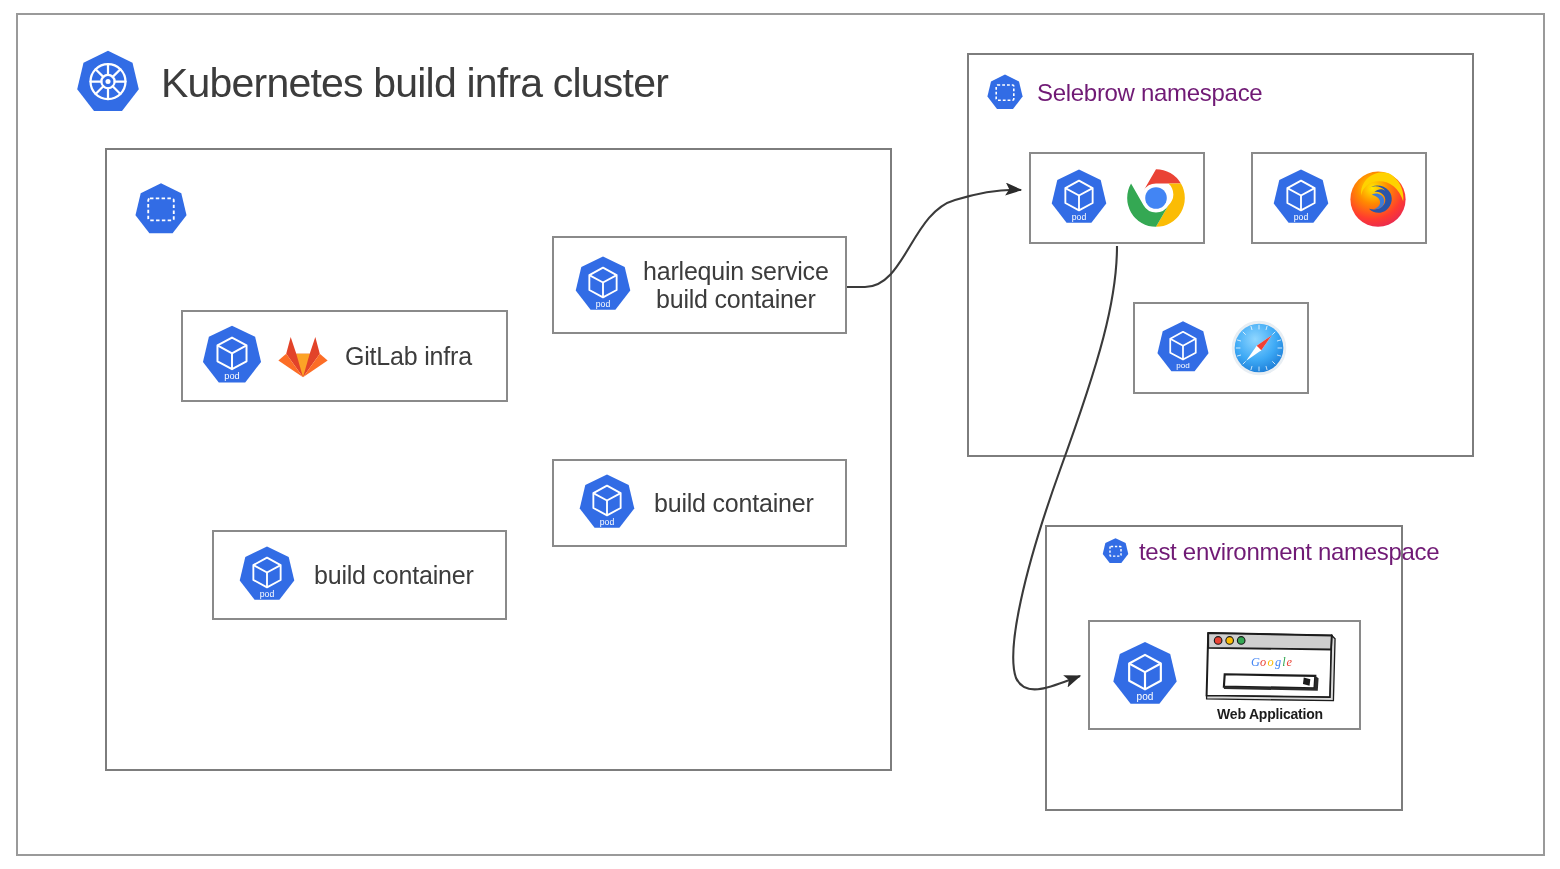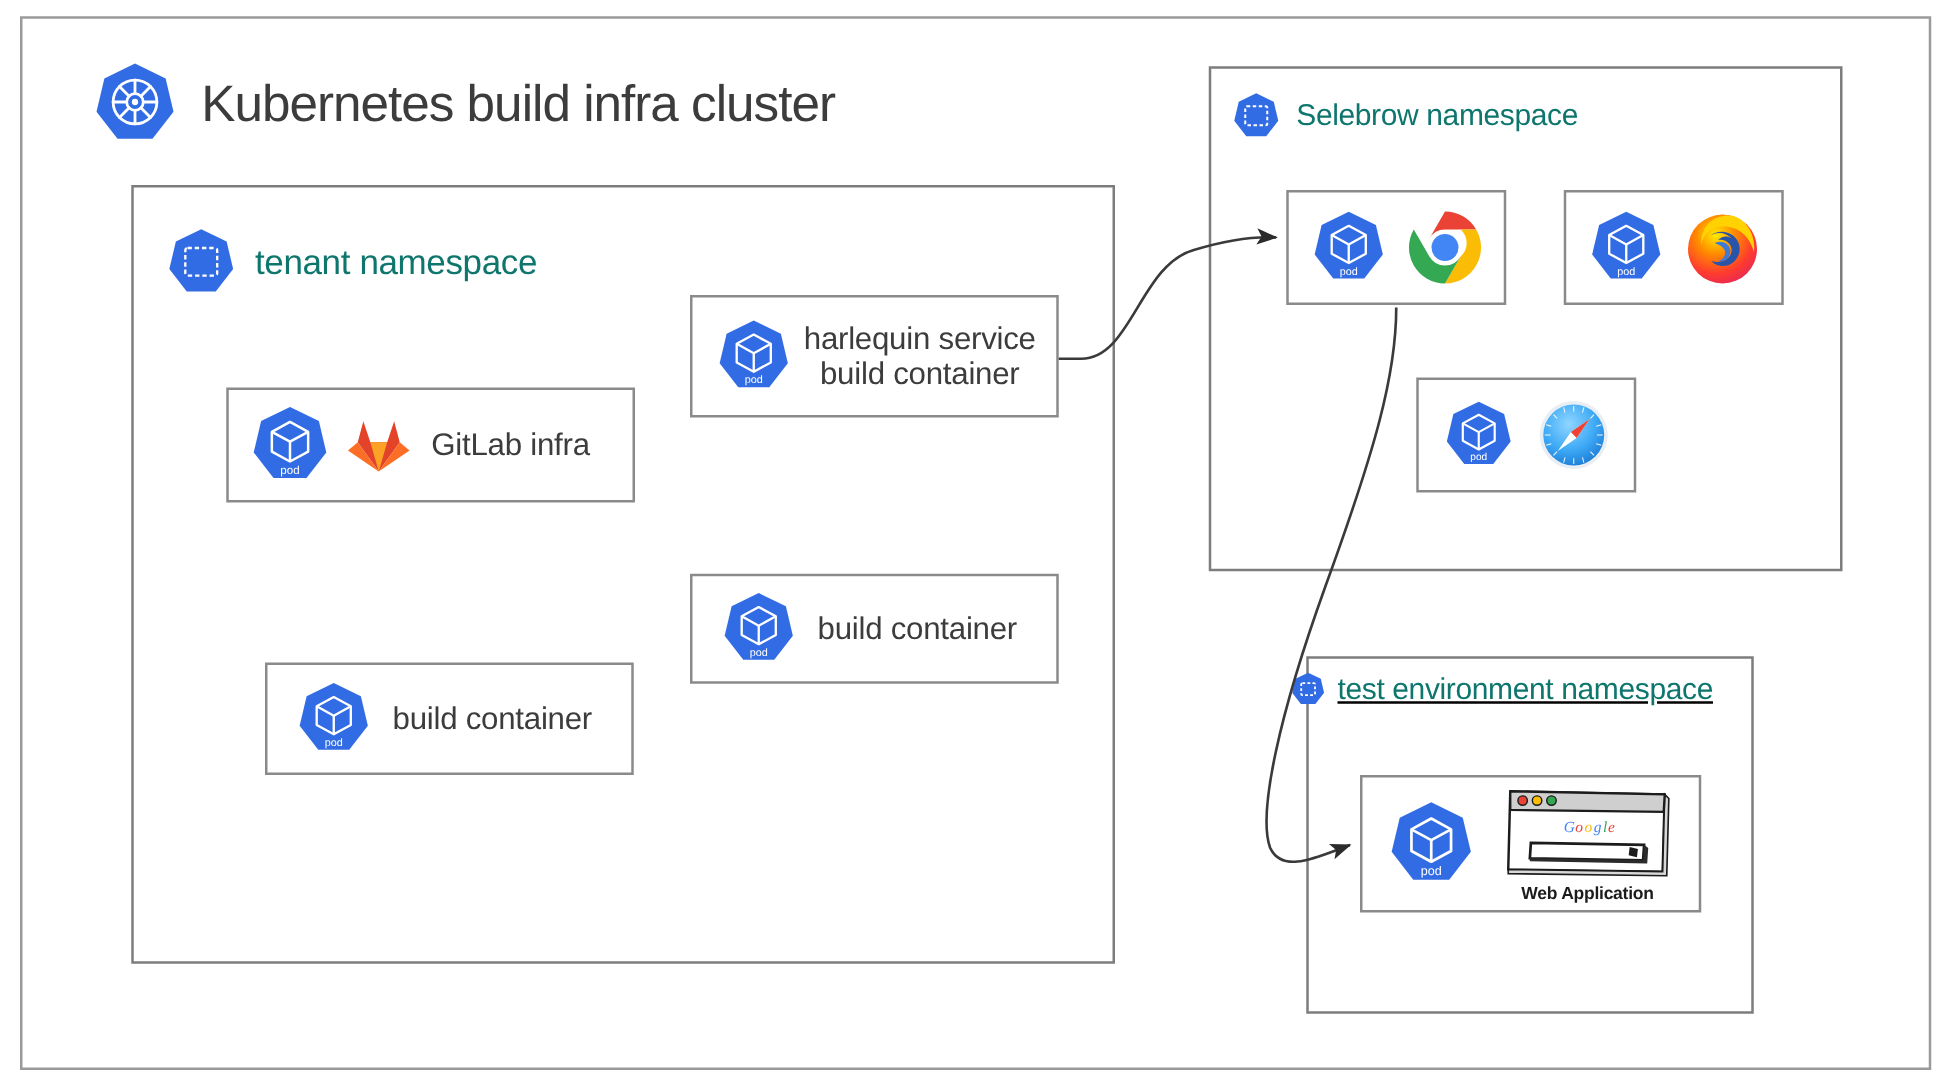--- a/index.html
+++ b/index.html
@@ -84,28 +84,28 @@
 
   
   .ns-header {
     position: absolute;
     display: flex;
     align-items: center;
     gap: 14px;
   }
   .ns-header .ns-title {
     font-size: 27px;
-    color: #0f766e;
+    color: #701a75;
     letter-spacing: -0.3px;
   }
   .tenant-header  { left: 132px;  top: 181px; }
   .tenant-header .ns-title { font-size: 28px; }
   .selebrow-header{ left: 985px;  top: 73px;  gap: 12px; }
   .selebrow-header .ns-title { font-size: 24px; }
-  .testenv-header { left: 1032px; top: 537px; gap: 9px; text-decoration: underline; }
+  .testenv-header { left: 1101px; top: 537px; gap: 9px; }
   .testenv-header .ns-title { font-size: 24px; }
 
   
   .cluster-title {
     position: absolute;
     left: 73px;
     top: 48px;
     display: flex;
     align-items: center;
     gap: 18px;
@@ -170,21 +170,20 @@
   </div>
 
   <div class="frame ns-box tenant-ns"></div>
   <div class="ns-header tenant-header">
     <span>
       <svg class="icon-svg" width="58" height="58" viewBox="0 0 100 100">
         <polygon points="50,4 85,21 94,59 70,90 30,90 6,59 15,21" fill="#326CE5"></polygon>
         <rect x="28" y="30" width="44" height="38" rx="3" fill="none" stroke="#ffffff" stroke-width="3.2" stroke-dasharray="6 4"></rect>
       </svg>
     </span>
-    <span class="ns-title">tenant namespace</span>
   </div>
 
   <div class="card gitlab-card">
     <span>
       <svg class="icon-svg" width="66" height="66" viewBox="0 0 100 100">
         <polygon points="50,4 85,21 94,59 70,90 30,90 6,59 15,21" fill="#326CE5"></polygon>
         <g fill="none" stroke="#ffffff" stroke-width="3" stroke-linejoin="round">
           <polygon points="50,22 72,34 72,58 50,70 28,58 28,34"></polygon>
           <polyline points="28,34 50,46 72,34"></polyline>
           <line x1="50" y1="46" x2="50" y2="70"></line>

